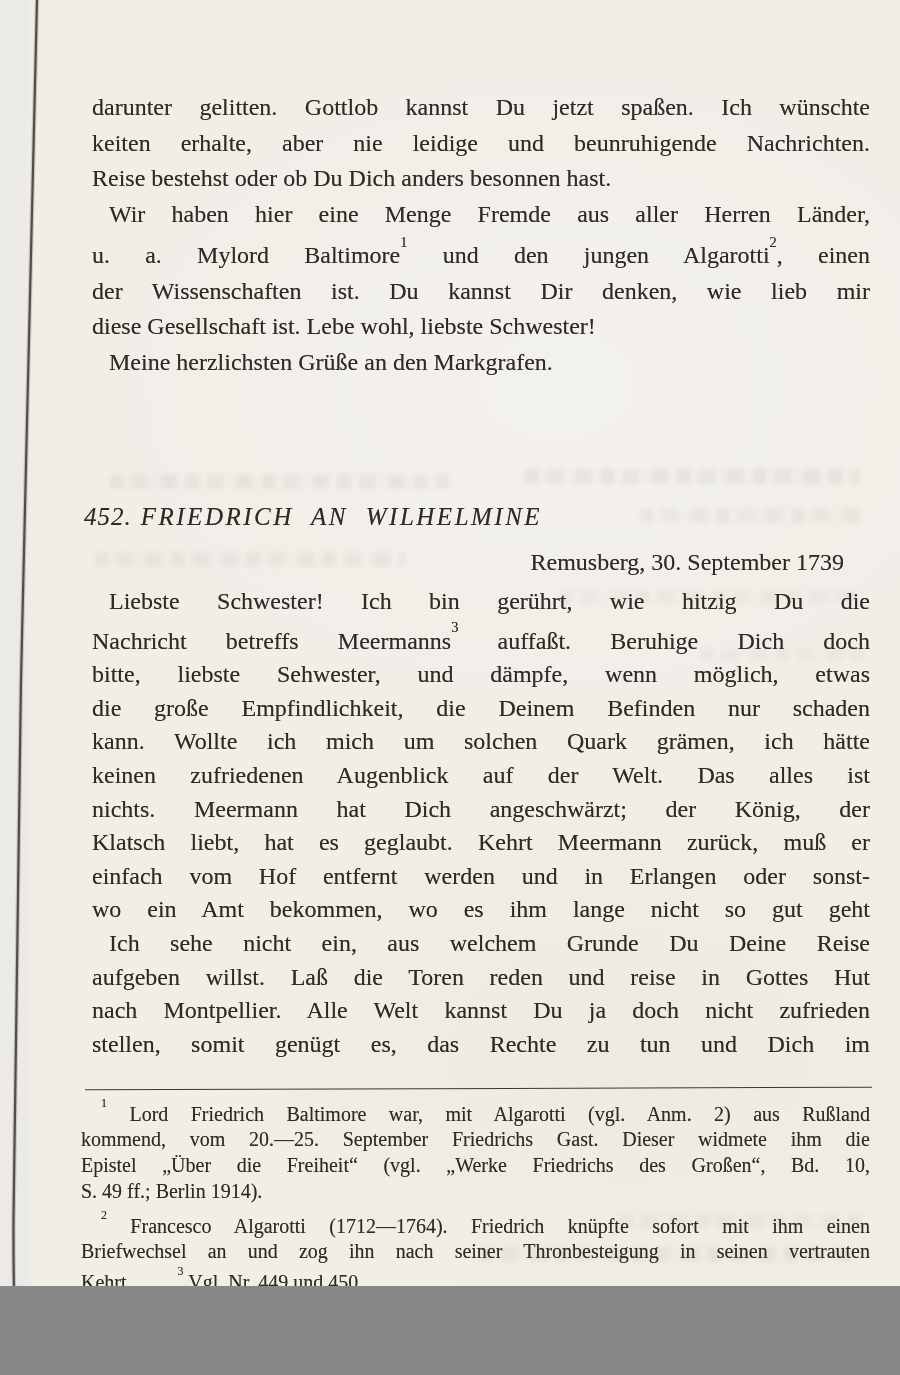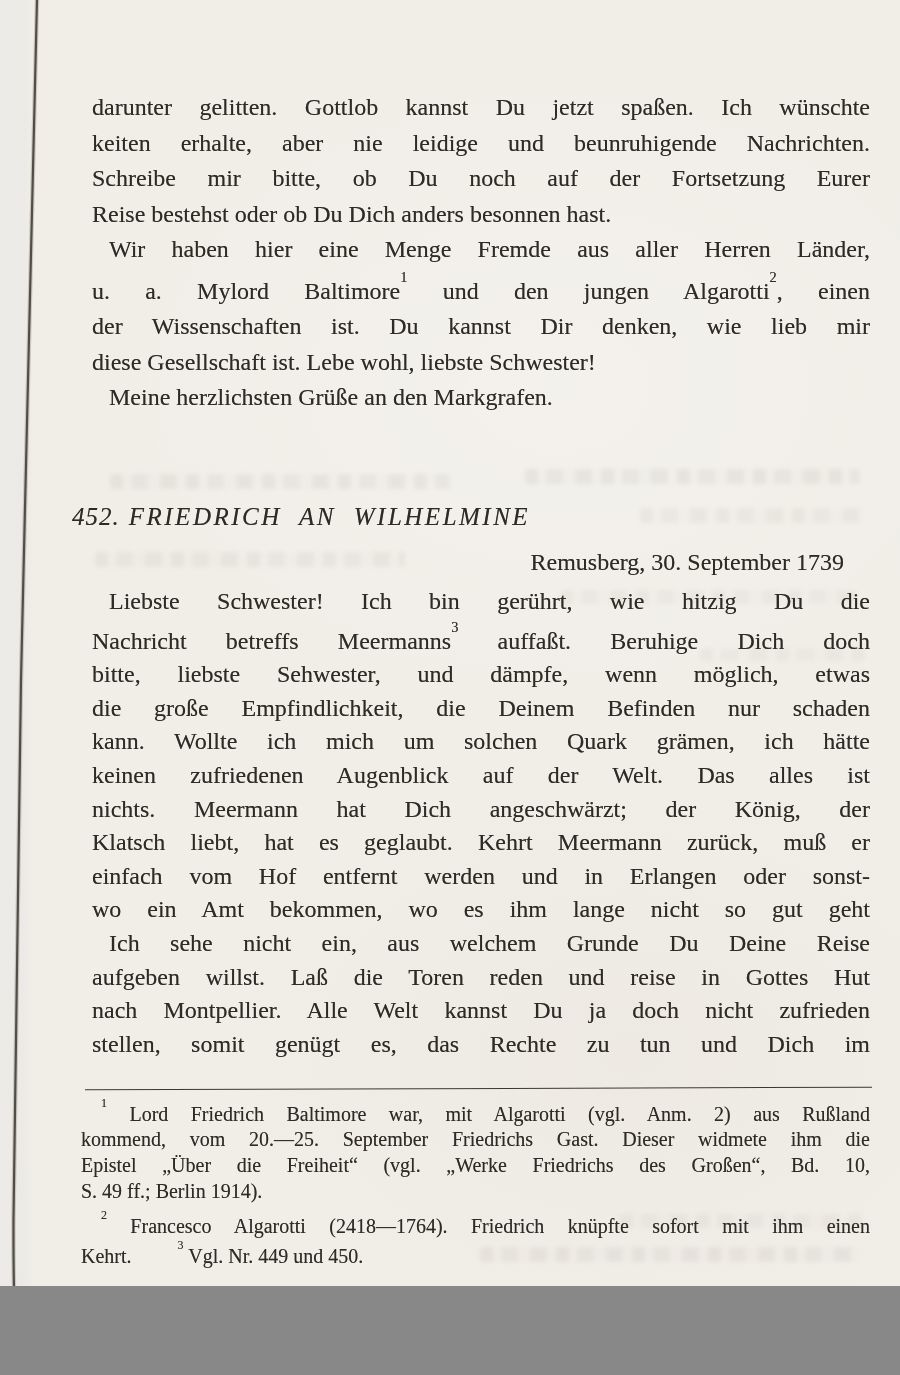--- a/index.html
+++ b/index.html
@@ -20,21 +20,21 @@
   }
   .edge-svg{position:absolute;left:0;top:0;}
   .txt{position:absolute;left:92px;width:778px;text-align:justify;}
   .ln{line-height:35.5px;text-align:justify;text-align-last:justify;white-space:nowrap;}
   .ln.natural{text-align-last:left;}
   .lh-letter .ln{line-height:33.6px;}
   .fs-main{font-size:24px;text-shadow:0 0 .6px rgba(46,42,36,.5);}
   .indent{text-indent:17px;}
   .sup{font-size:60%;position:relative;top:-.5em;letter-spacing:0;}
   .heading{
-    position:absolute;left:72px;top:503px;width:786px;
+    position:absolute;left:84px;top:503px;width:786px;
     font-size:25px;font-style:italic;text-shadow:0 0 .6px rgba(46,42,36,.5);
   }
   .heading .hnum{letter-spacing:1px;}
   .heading .htitle{letter-spacing:2.5px;word-spacing:9px;margin-left:9px;}
   .dateline{
     position:absolute;left:92px;top:549px;width:778px;
     font-size:24px;text-align:right;padding-right:0;box-sizing:border-box;
     text-shadow:0 0 .6px rgba(46,42,36,.5);
   }
   .dateline .dl-inner{margin-right:26px;display:inline-block;}
@@ -77,21 +77,20 @@
   <div class="smudge" style="left:95px;top:552px;width:310px;height:15px;opacity:.5"></div>
   <div class="smudge" style="left:560px;top:590px;width:300px;height:14px;opacity:.4"></div>
   <div class="smudge" style="left:700px;top:648px;width:165px;height:13px;opacity:.35"></div>
   <div class="smudge" style="left:620px;top:1214px;width:245px;height:14px;opacity:.4"></div>
   <div class="smudge" style="left:480px;top:1247px;width:380px;height:15px;opacity:.55"></div>
 
   <div class="txt fs-main" style="top:90px;">
     <div>
       <div class="ln">darunter gelitten. Gottlob kannst Du jetzt spaßen. Ich wünschte</div>
       <div class="ln">keiten erhalte, aber nie leidige und beunruhigende Nachrichten.</div>
-      <div class="ln">Schreibe mir bitte, ob Du noch auf der Fortsetzung Eurer</div>
       <div class="ln natural">Reise bestehst oder ob Du Dich anders besonnen hast.</div>
     </div>
     <div>
       <div class="ln indent">Wir haben hier eine Menge Fremde aus aller Herren Länder,</div>
       <div class="ln"><span>u. a. Mylord Baltimore</span><sup class="sup">1</sup><span> und den jungen Algarotti</span><sup class="sup">2</sup><span>, einen</span></div>
       <div class="ln">der Wissenschaften ist. Du kannst Dir denken, wie lieb mir</div>
       <div class="ln natural">diese Gesellschaft ist. Lebe wohl, liebste Schwester!</div>
     </div>
     <div>
       <div class="ln natural indent">Meine herzlichsten Grüße an den Markgrafen.</div>
@@ -130,20 +129,21 @@
   <div class="fn-rule"></div>
 
   <div class="footnotes">
     <div>
       <div class="ln fn-indent"><sup class="sup">1</sup><span> Lord Friedrich Baltimore war, mit Algarotti (vgl. Anm. 2) aus Rußland</span></div>
       <div class="ln">kommend, vom 20.—25. September Friedrichs Gast. Dieser widmete ihm die</div>
       <div class="ln">Epistel „Über die Freiheit“ (vgl. „Werke Friedrichs des Großen“, Bd. 10,</div>
       <div class="ln natural">S. 49 ff.; Berlin 1914).</div>
     </div>
     <div class="fn2-block">
-      <div class="ln fn-indent"><sup class="sup">2</sup><span> Francesco Algarotti (2418—1764). Friedrich knüpfte sofort mit ihm einen</span></div>
+      <div class="ln fn-indent"><sup class="sup">2</sup><span> Francesco Algarotti (1712—1764). Friedrich knüpfte sofort mit ihm einen</span></div>
+      <div class="ln">Briefwechsel an und zog ihn nach seiner Thronbesteigung in seinen vertrauten</div>
       <div class="ln natural"><span>Kehrt.</span><span class="fn3-gap"></span><sup class="sup">3</sup><span> Vgl. Nr. 449 und 450.</span></div>
     </div>
   </div>
 
   <div class="pagenum">421</div>
 
 </div>
 
 </body></html>

